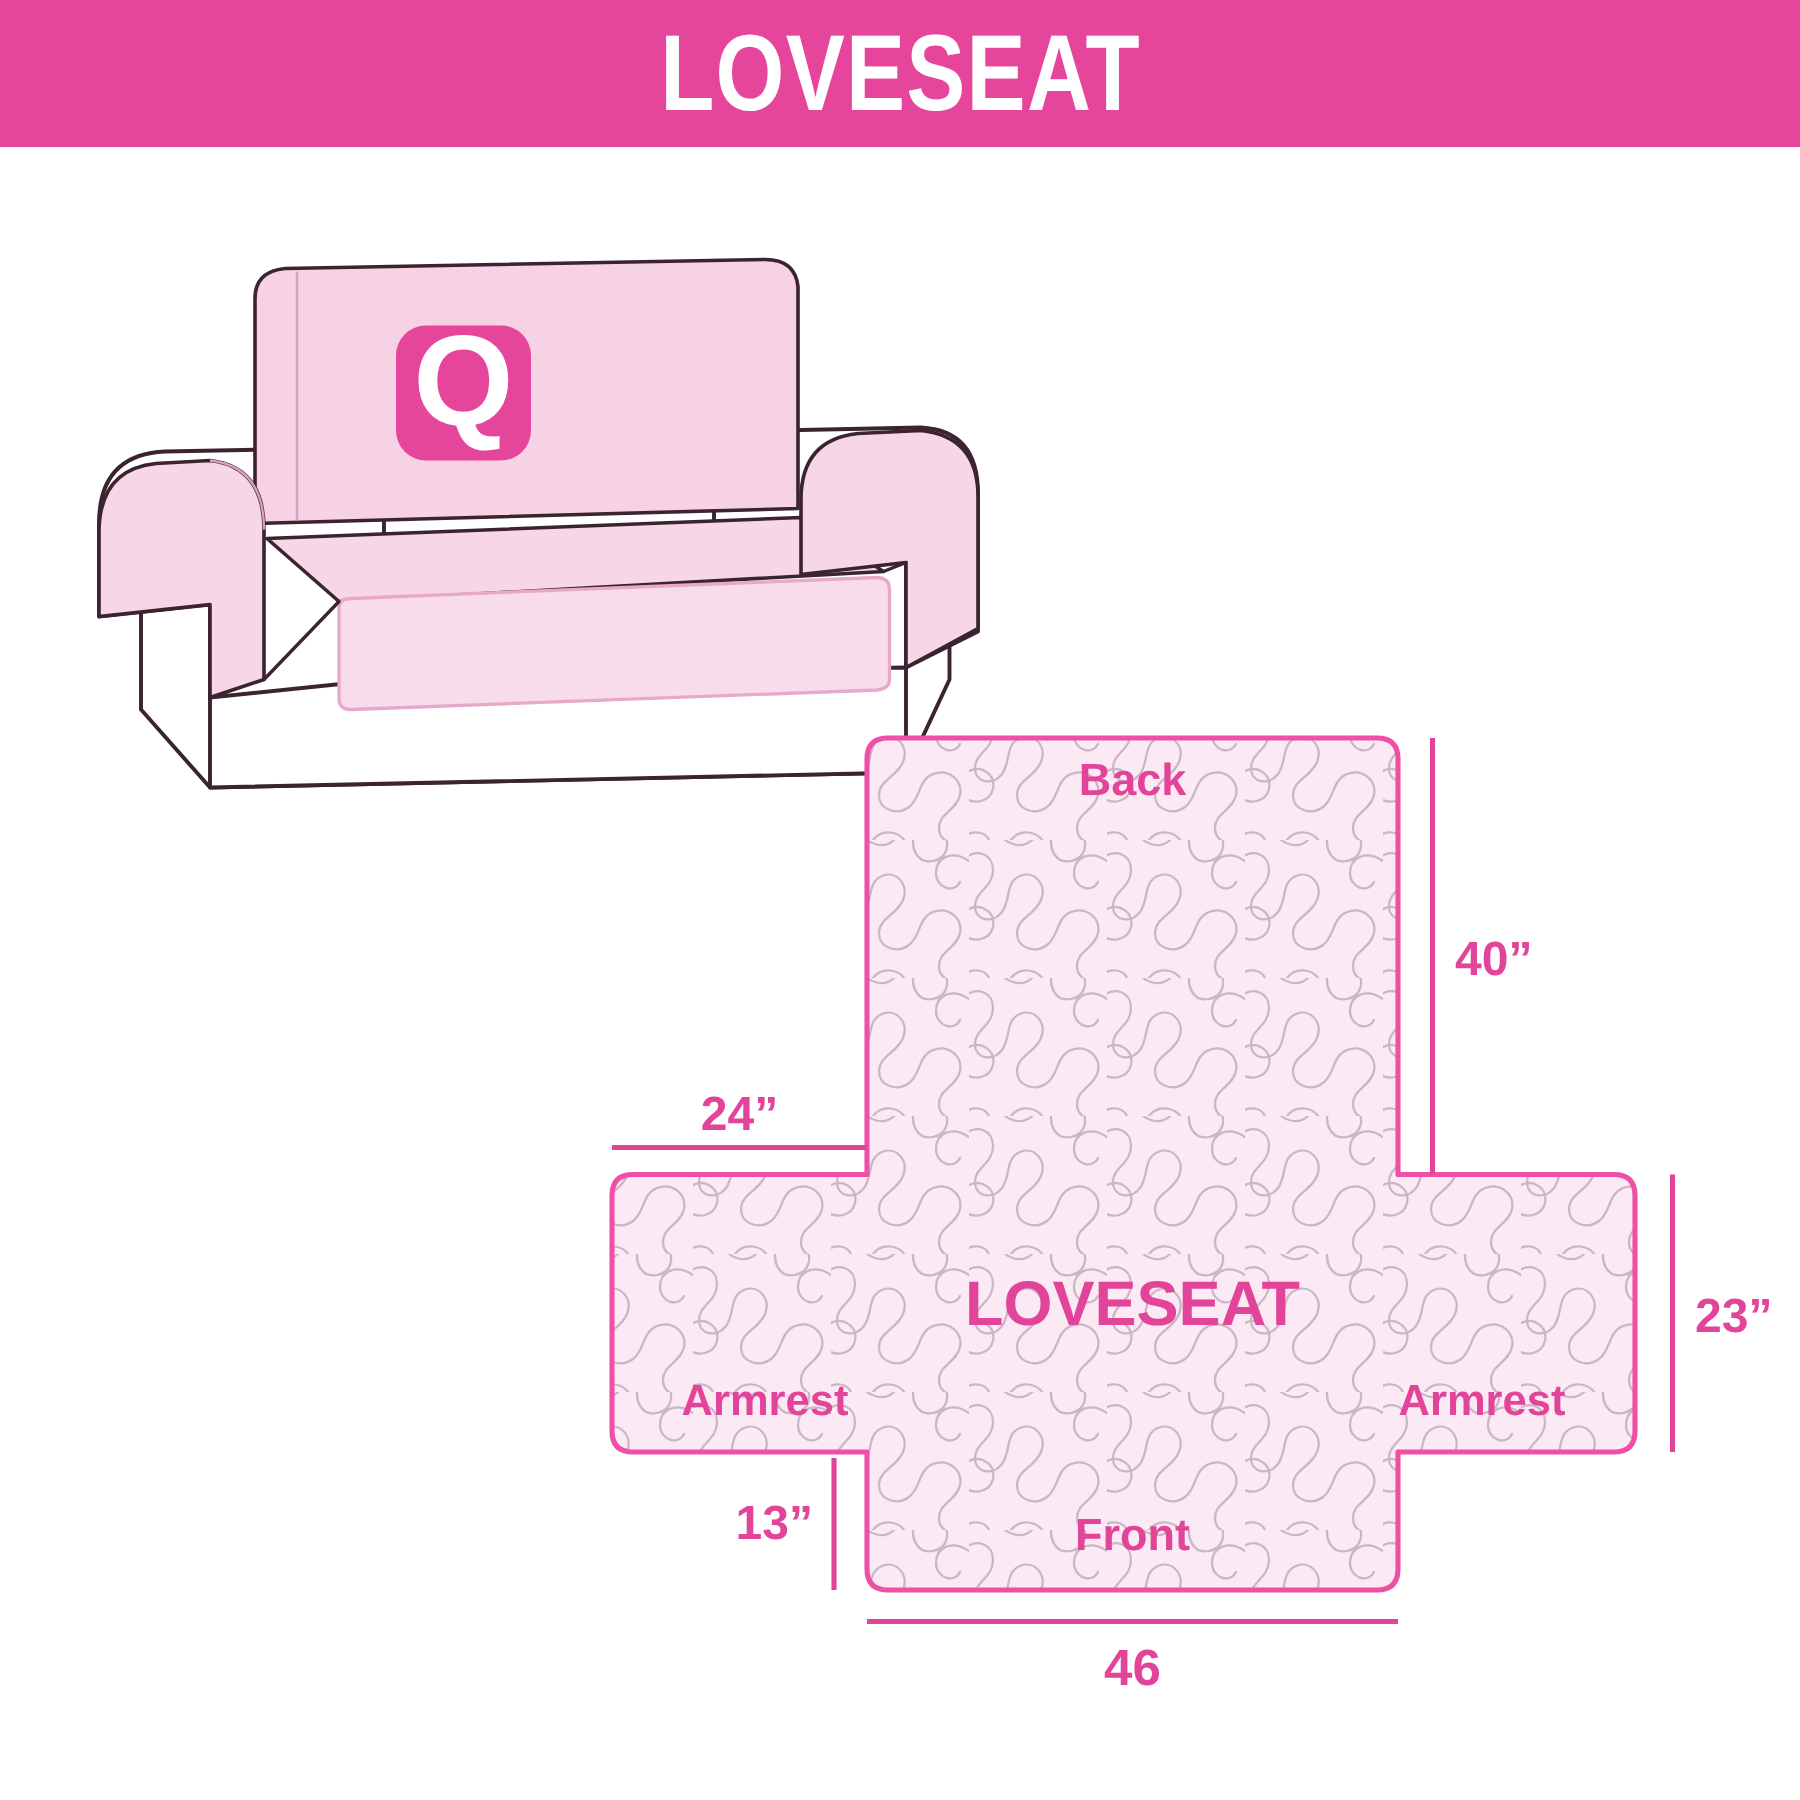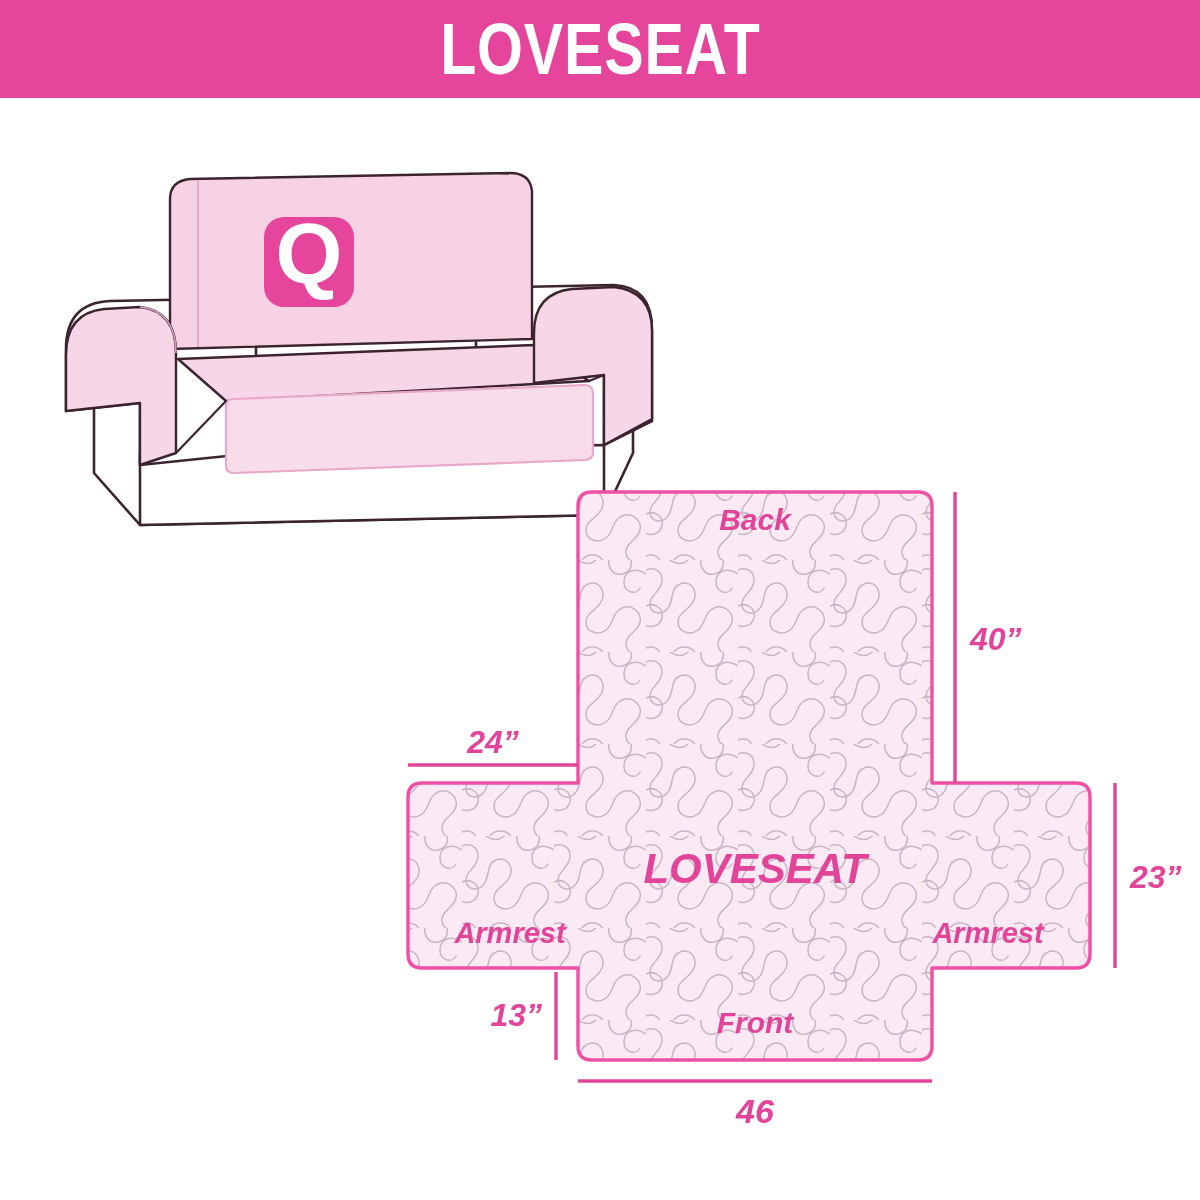--- a/index.html
+++ b/index.html
@@ -53,21 +53,20 @@
     width: 620px;
     height: 395px;
   }
 
   #flat-layout {
     position: absolute;
     left: 370px;
     top: 370px;
     width: 830px;
     height: 680px;
-    font-style: italic;
   }
 
   .diagram-svg { display: block; }
 </style>
 </head>
 <body>
 
 <div id="header-banner">
   <div id="header-title">LOVESEAT</div>
 </div>

